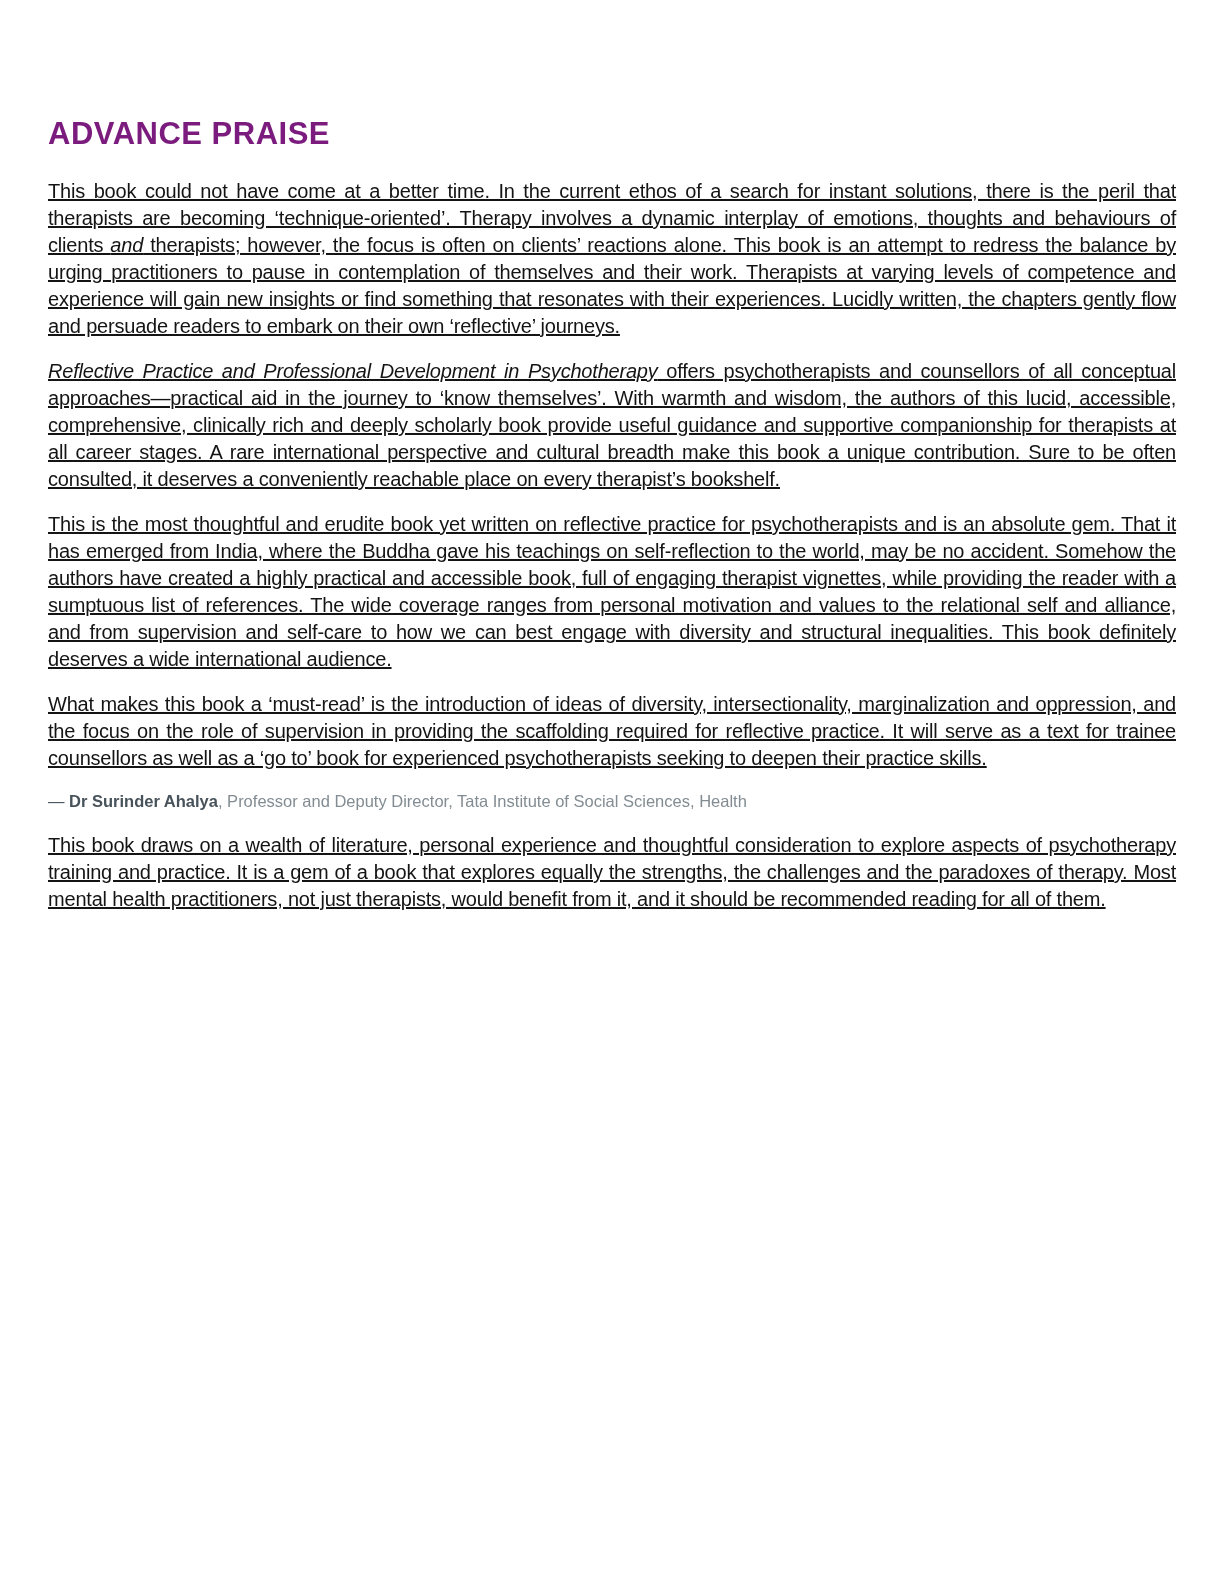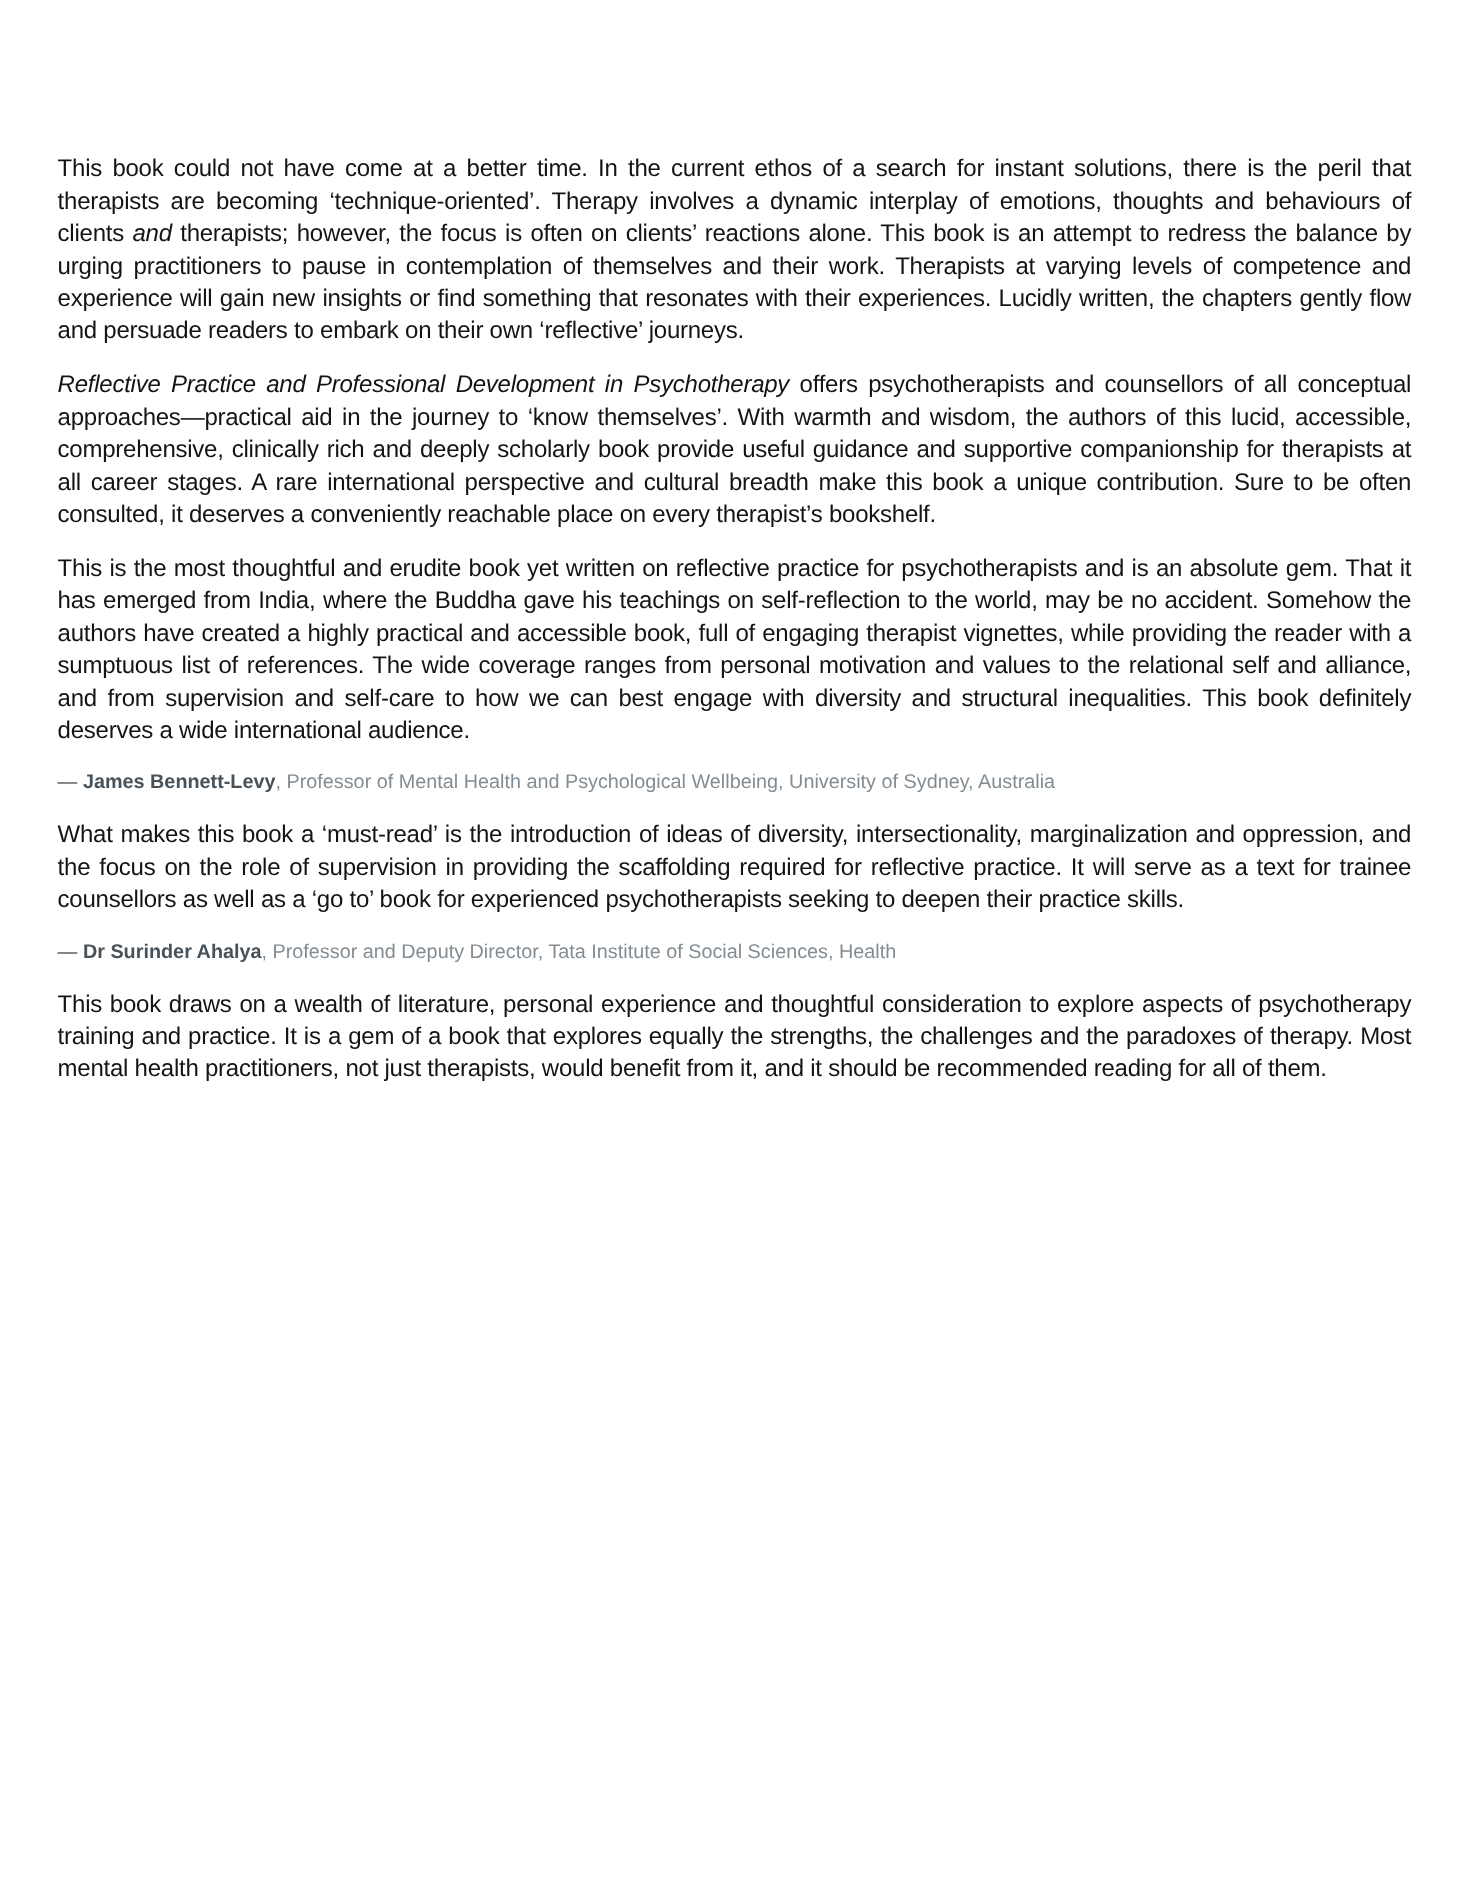--- a/index.html
+++ b/index.html
@@ -23,20 +23,21 @@
     margin: 0 0 26px 0;
     font-family: "Liberation Sans", sans-serif;
   }
   p.quote {
     color: #141414;
     font-size: 20px;
     line-height: 27px;
     letter-spacing: -0.2px;
     text-align: justify;
     margin: 12px 0 18px 0;
+    text-decoration: underline;
   }
   p.quote .italic { font-style: italic; }
   p.attribution {
     font-size: 16.5px;
     line-height: 22px;
     color: #828c92;
     margin: 0 0 20px 0;
   }
   p.attribution .attr-dash {
     color: #47525a;
@@ -49,26 +50,26 @@
   p.attribution .attr-detail {
     color: #828c92;
     font-weight: 400;
   }
 </style>
 </head>
 <body>
 
 <div class="page">
 
+  <h1 class="page-title">ADVANCE PRAISE</h1>
 
   <p class="quote"><span>This book could not have come at a better time. In the current ethos of a search for instant solutions, there is the peril that therapists are becoming ‘technique-oriented’. Therapy involves a dynamic interplay of emotions, thoughts and behaviours of clients </span><span class="italic">and</span><span> therapists; however, the focus is often on clients’ reactions alone. This book is an attempt to redress the balance by urging practitioners to pause in contemplation of themselves and their work. Therapists at varying levels of competence and experience will gain new insights or find something that resonates with their experiences. Lucidly written, the chapters gently flow and persuade readers to embark on their own ‘reflective’ journeys.</span></p>
 
   <p class="quote"><span class="italic">Reflective Practice and Professional Development in Psychotherapy</span><span> offers psychotherapists and counsellors of all conceptual approaches—practical aid in the journey to ‘know themselves’. With warmth and wisdom, the authors of this lucid, accessible, comprehensive, clinically rich and deeply scholarly book provide useful guidance and supportive companionship for therapists at all career stages. A rare international perspective and cultural breadth make this book a unique contribution. Sure to be often consulted, it deserves a conveniently reachable place on every therapist’s bookshelf.</span></p>
 
   <p class="quote"><span>This is the most thoughtful and erudite book yet written on reflective practice for psychotherapists and is an absolute gem. That it has emerged from India, where the Buddha gave his teachings on self-reflection to the world, may be no accident. Somehow the authors have created a highly practical and accessible book, full of engaging therapist vignettes, while providing the reader with a sumptuous list of references. The wide coverage ranges from personal motivation and values to the relational self and alliance, and from supervision and self-care to how we can best engage with diversity and structural inequalities. This book definitely deserves a wide international audience.</span></p>
-  <p class="attribution"><span class="attr-dash">— </span><span class="attr-name">James Bennett-Levy</span><span class="attr-detail">, Professor of Mental Health and Psychological Wellbeing, University of Sydney, Australia</span></p>
 
   <p class="quote"><span>What makes this book a ‘must-read’ is the introduction of ideas of diversity, intersectionality, marginalization and oppression, and the focus on the role of supervision in providing the scaffolding required for reflective practice. It will serve as a text for trainee counsellors as well as a ‘go to’ book for experienced psychotherapists seeking to deepen their practice skills.</span></p>
   <p class="attribution"><span class="attr-dash">— </span><span class="attr-name">Dr Surinder Ahalya</span><span class="attr-detail">, Professor and Deputy Director, Tata Institute of Social Sciences, Health</span></p>
 
   <p class="quote"><span>This book draws on a wealth of literature, personal experience and thoughtful consideration to explore aspects of psychotherapy training and practice. It is a gem of a book that explores equally the strengths, the challenges and the paradoxes of therapy. Most mental health practitioners, not just therapists, would benefit from it, and it should be recommended reading for all of them.</span></p>
 
 </div>
 
 </body></html>

